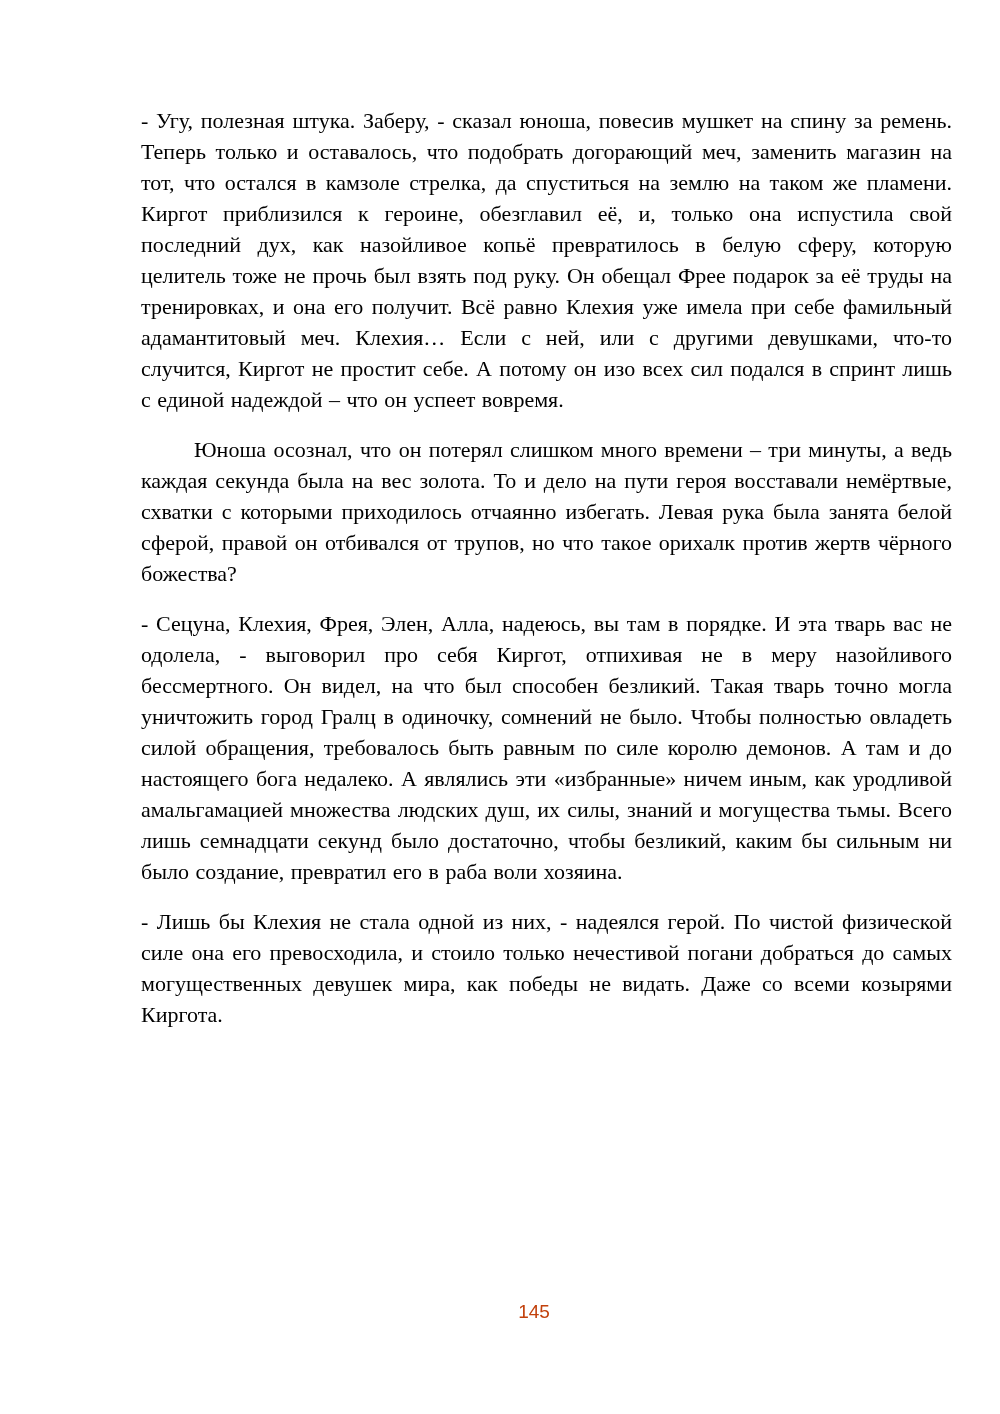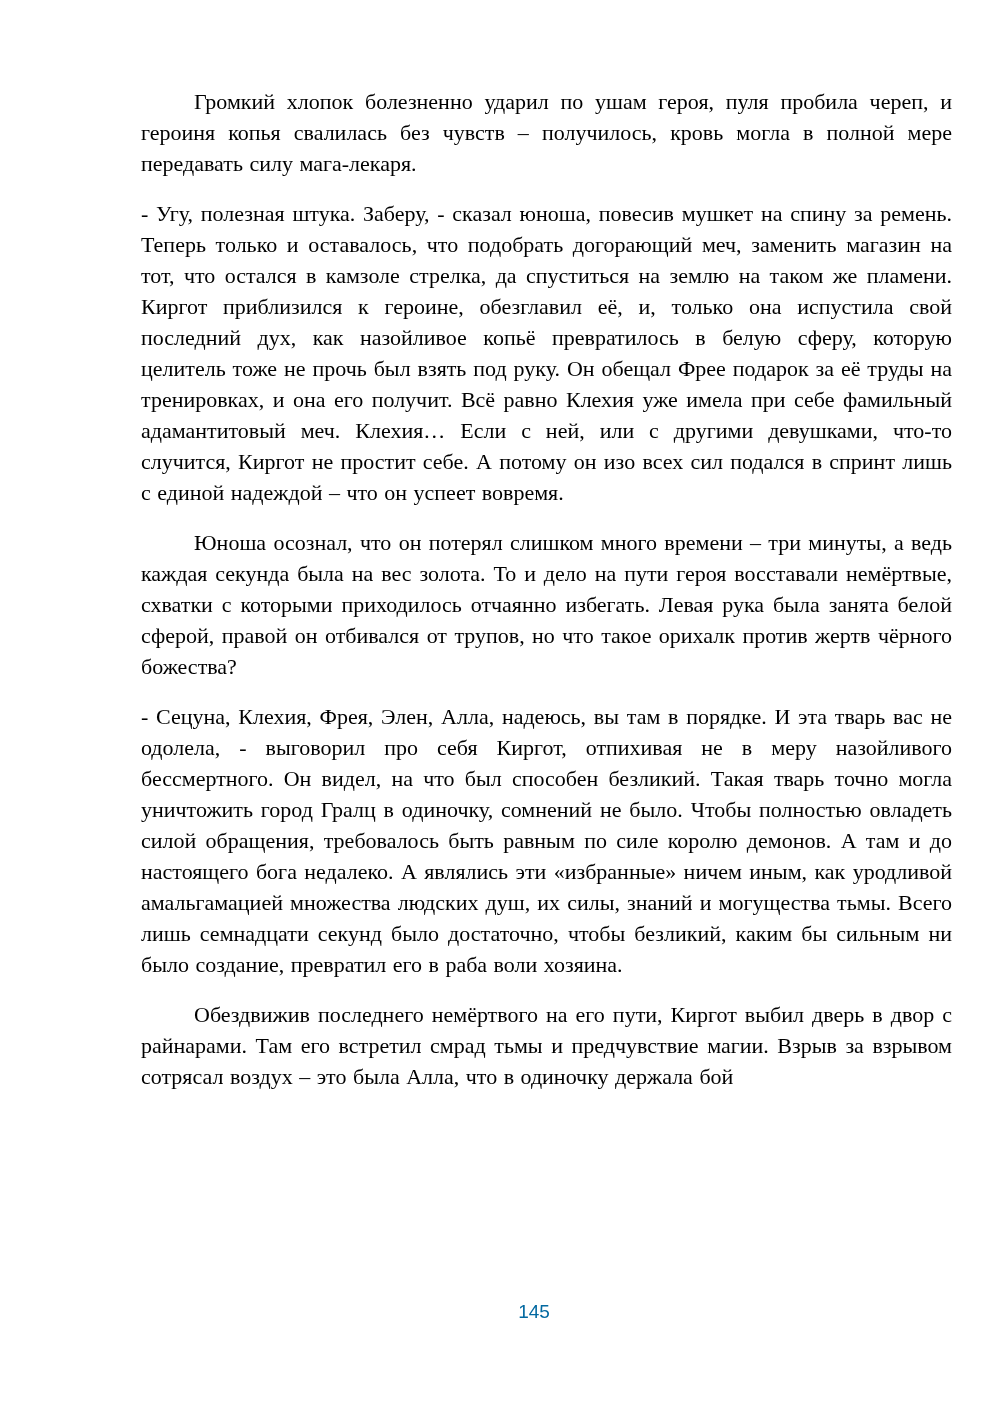--- a/index.html
+++ b/index.html
@@ -39,28 +39,27 @@
   }
   .page-number {
     position: absolute;
     top: 1301px;
     left: 116px;
     width: 836px;
     text-align: center;
     font-family: "Liberation Sans", "DejaVu Sans", sans-serif;
     font-size: 19px;
     line-height: 22px;
-    color: #0369a1;
+    color: #c2410c;
   }
 </style>
 </head>
 <body>
 
 <div class="page">
   <div class="text-block">
-    <p class="para indented">Громкий хлопок болезненно ударил по ушам героя, пуля пробила череп, и героиня копья свалилась без чувств – получилось, кровь могла в полной мере передавать силу мага-лекаря.</p>
     <p class="para dialogue">- Угу, полезная штука. Заберу, - сказал юноша, повесив мушкет на спину за ремень. Теперь только и оставалось, что подобрать догорающий меч, заменить магазин на тот, что остался в камзоле стрелка, да спуститься на землю на таком же пламени. Киргот приблизился к героине, обезглавил её, и, только она испустила свой последний дух, как назойливое копьё превратилось в белую сферу, которую целитель тоже не прочь был взять под руку. Он обещал Фрее подарок за её труды на тренировках, и она его получит. Всё равно Клехия уже имела при себе фамильный адамантитовый меч. Клехия… Если с ней, или с другими девушками, что-то случится, Киргот не простит себе. А потому он изо всех сил подался в спринт лишь с единой надеждой – что он успеет вовремя.</p>
     <p class="para indented">Юноша осознал, что он потерял слишком много времени – три минуты, а ведь каждая секунда была на вес золота. То и дело на пути героя восставали немёртвые, схватки с которыми приходилось отчаянно избегать. Левая рука была занята белой сферой, правой он отбивался от трупов, но что такое орихалк против жертв чёрного божества?</p>
     <p class="para dialogue">- Сецуна, Клехия, Фрея, Элен, Алла, надеюсь, вы там в порядке. И эта тварь вас не одолела, - выговорил про себя Киргот, отпихивая не в меру назойливого бессмертного. Он видел, на что был способен безликий. Такая тварь точно могла уничтожить город Гралц в одиночку, сомнений не было. Чтобы полностью овладеть силой обращения, требовалось быть равным по силе королю демонов. А там и до настоящего бога недалеко. А являлись эти «избранные» ничем иным, как уродливой амальгамацией множества людских душ, их силы, знаний и могущества тьмы. Всего лишь семнадцати секунд было достаточно, чтобы безликий, каким бы сильным ни было создание, превратил его в раба воли хозяина.</p>
-    <p class="para indented">Обездвижив последнего немёртвого на его пути, Киргот выбил дверь в двор с райнарами. Там его встретил смрад тьмы и предчувствие магии. Взрыв за взрывом сотрясал воздух – это была Алла, что в одиночку держала бой</p>
+    <p class="para dialogue">- Лишь бы Клехия не стала одной из них, - надеялся герой. По чистой физической силе она его превосходила, и стоило только нечестивой погани добраться до самых могущественных девушек мира, как победы не видать. Даже со всеми козырями Киргота.</p>
   </div>
   <div class="page-number">145</div>
 </div>
 
 </body></html>

